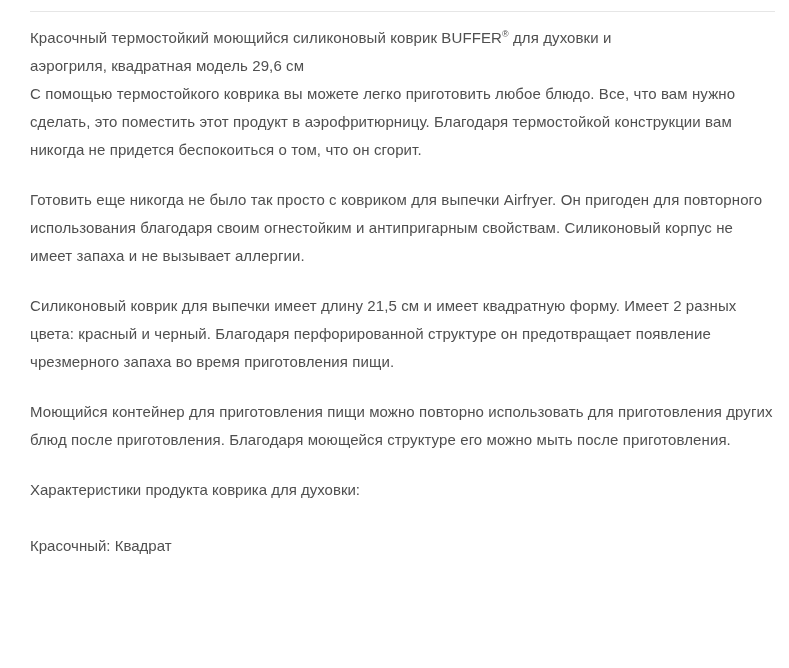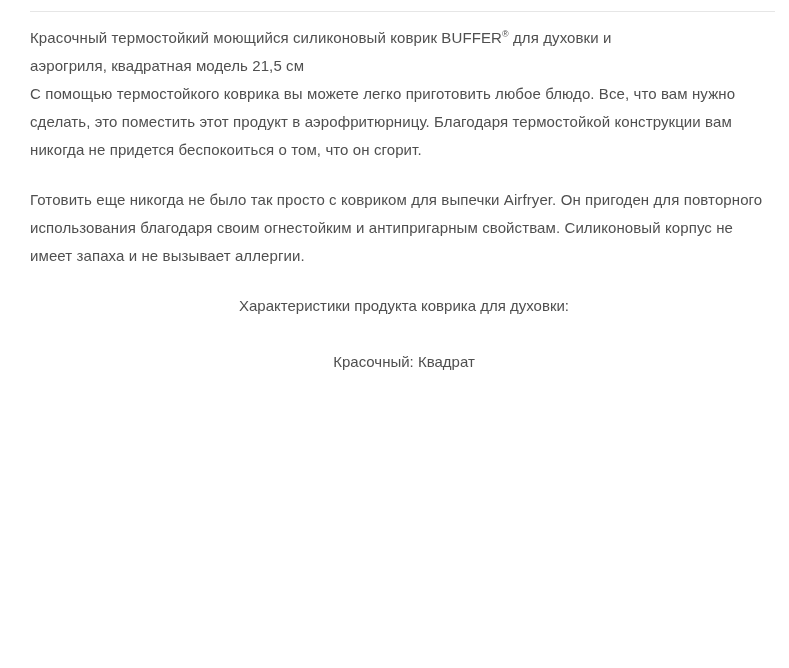--- a/index.html
+++ b/index.html
@@ -43,21 +43,20 @@
     letter-spacing: 0.1px;
   }
   .para {
     margin-bottom: 22px;
   }
   .para.tight {
     margin-bottom: 0;
   }
   .spec-block {
     margin-top: 0;
-    text-align: center;
   }
   .spec-line {
     font-size: 15px;
     line-height: 28px;
     color: #4f4f4f;
   }
   .gap-line {
     height: 28px;
   }
   sup.reg {
@@ -70,28 +69,30 @@
 <body>
 
 <div class="page">
 
   <div class="top-rule"></div>
 
   <div class="content">
 
     <p class="para tight">
       <span>Красочный термостойкий моющийся силиконовый коврик BUFFER</span><sup class="reg">®</sup><span> для духовки и</span><br>
-      <span>аэрогриля, квадратная модель 21,5 см</span>
+      <span>аэрогриля, квадратная модель 29,6 см</span>
     </p>
 
     <p class="para">С помощью термостойкого коврика вы можете легко приготовить любое блюдо. Все, что вам нужно сделать, это поместить этот продукт в аэрофритюрницу. Благодаря термостойкой конструкции вам никогда не придется беспокоиться о том, что он сгорит.</p>
 
     <p class="para">Готовить еще никогда не было так просто с ковриком для выпечки Airfryer. Он пригоден для повторного использования благодаря своим огнестойким и антипригарным свойствам. Силиконовый корпус не имеет запаха и не вызывает аллергии.</p>
 
+    <p class="para">Силиконовый коврик для выпечки имеет длину 21,5 см и имеет квадратную форму. Имеет 2 разных цвета: красный и черный. Благодаря перфорированной структуре он предотвращает появление чрезмерного запаха во время приготовления пищи.</p>
 
+    <p class="para">Моющийся контейнер для приготовления пищи можно повторно использовать для приготовления других блюд после приготовления. Благодаря моющейся структуре его можно мыть после приготовления.</p>
 
     <div class="spec-block">
       <div class="spec-line">Характеристики продукта коврика для духовки:</div>
       <div class="gap-line"></div>
       <div class="spec-line">Красочный: Квадрат</div>
     </div>
 
   </div>
 </div>
 

